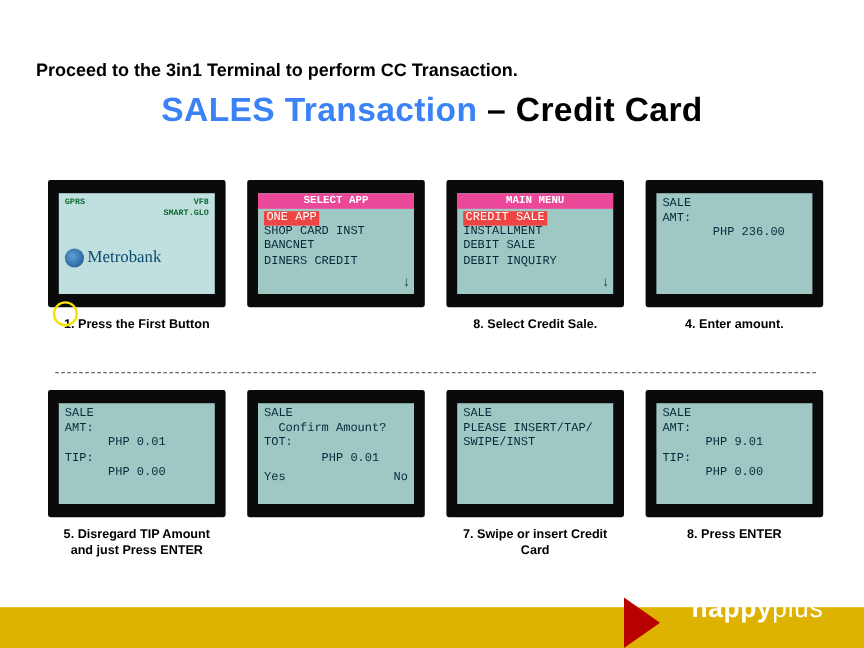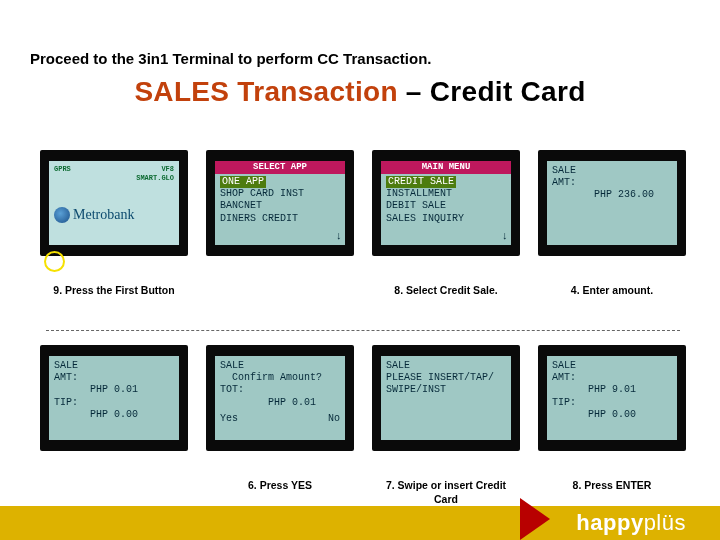--- a/index.html
+++ b/index.html
@@ -1,42 +1,42 @@
 <!DOCTYPE html>
 <html><head>
 <meta charset="utf-8">
 <style>
   * { box-sizing: border-box; margin: 0; padding: 0; }
   html, body { width: 720px; height: 540px; font-family: Arial, Helvetica, sans-serif; background: #fff; overflow: hidden; }
   .page { position: relative; width: 720px; height: 540px; }
   .instr { position: absolute; left: 30px; top: 30px; font-size: 15px; font-weight: 700; color: #000; margin-top: 20px; }
   .title { position: absolute; left: 0; right: 0; top: 76px; text-align: center; font-size: 28px; font-weight: 700; font-family: "Arial Black", Arial, sans-serif; letter-spacing: .3px; }
-  .title .red { color: #c2410c; }
+  .title .red { color: #3b82f6; }
   .title .blk { color: #000; }
   .grid { position: absolute; left: 46px; top: 150px; width: 634px; }
   .row { display: flex; justify-content: space-between; gap: 14px; }
-  .cell { width: 136px; display: flex; flex-direction: column; align-items: center; gap: 20px; }
+  .cell { width: 136px; display: flex; flex-direction: column; align-items: center; }
   .screen { width: 148px; height: 106px; background: #0a0a0a; border-radius: 2px; display: flex; align-items: center; justify-content: center; }
   .lcd { width: 130px; height: 84px; background: #9fc8c4; position: relative; font-family: "Courier New", monospace; font-size: 10px; color: #062a3a; padding: 4px 5px; line-height: 1.22; overflow: hidden; }
-  .lcd .hdr { background: #be185d; color: #fff; font-weight: 700; font-size: 9px; text-align: center; padding: 1px 0; margin: -4px -5px 2px -5px; }
-  .lcd .hl { background: #4d7c0f; color: #fff; padding: 0 2px; display: inline-block; }
+  .lcd .hdr { background: #ec4899; color: #fff; font-weight: 700; font-size: 9px; text-align: center; padding: 1px 0; margin: -4px -5px 2px -5px; }
+  .lcd .hl { background: #ef4444; color: #fff; padding: 0 2px; display: inline-block; }
   .lcd .arrow { position: absolute; right: 3px; bottom: 2px; font-size: 11px; }
   .lcd .yn { position: absolute; bottom: 15px; left: 5px; right: 5px; display: flex; justify-content: space-between; font-size: 10px; }
   .lcd.mb { background: #bfe0df; display:flex; flex-direction:column; }
   .mb-top { display:flex; justify-content:space-between; font-size:7px; color:#0e6b33; font-weight:700; }
   .mb-logo { flex:1; display:flex; align-items:center; gap:3px; padding-top:6px; }
   .mb-logo .circ { width:16px; height:16px; border-radius:50%; background:radial-gradient(circle at 40% 40%, #5aa0d6, #1a4f88); }
   .mb-logo .txt { font-family: Georgia, serif; font-size:14px; color:#0c4a6e; }
   .cap { margin-top: 8px; text-align: center; font-size: 10.5px; font-weight: 700; color: #000; line-height: 1.3; min-height: 28px; }
   .circle { position: absolute; left: 44px; top: 251px; width: 21px; height: 21px; border: 2px solid #f6e100; border-radius: 50%; pointer-events: none; }
   hr.dash { border: none; border-top: 1px dashed #666; margin: 18px 0 14px 0; }
   .footer { position: absolute; left: 0; bottom: 0; width: 720px; height: 42px; }
   .ft-bar { position: absolute; left: 0; bottom: 0; width: 720px; height: 34px; background: #ddb200; }
   .ft-tri { position: absolute; right: 170px; bottom: 0; width: 0; height: 0; border-top: 21px solid transparent; border-bottom: 21px solid transparent; border-left: 30px solid #b80000; }
-  .ft-logo { position: absolute; right: 34px; bottom: 4px; font-family: Arial, sans-serif; font-size: 22px; font-weight: 700; color: #fff; letter-spacing: .5px; display:flex; align-items:baseline; }
+  .ft-logo { position: absolute; right: 34px; bottom: 20px; font-family: Arial, sans-serif; font-size: 22px; font-weight: 700; color: #fff; letter-spacing: .5px; display:flex; align-items:baseline; }
   .ft-logo .light { font-weight: 400; margin-top: 20px; }
   .lcd div { white-space: pre; }
 </style>
 </head>
 <body>
 
 <div class="page">
   <div class="instr">Proceed to the 3in1 Terminal to perform CC Transaction.</div>
 
   <div class="title">
@@ -53,21 +53,21 @@
               <span>GPRS</span>
               <span style="text-align:right">VF8
 SMART.GLO</span>
             </div>
             <div class="mb-logo">
               <div class="circ"></div>
               <div class="txt">Metrobank</div>
             </div>
           </div>
         </div>
-        <div class="cap">9. Press the First Button</div>
+        <div class="cap">1. Press the First Button</div>
       </div>
 
       <div class="cell">
         <div class="screen">
           <div class="lcd">
             <div class="hdr">SELECT APP</div>
             <div><span class="hl">ONE APP</span></div>
             <div>SHOP CARD INST</div>
             <div>BANCNET</div>
             <div>DINERS CREDIT</div>
@@ -76,21 +76,21 @@
         </div>
       </div>
 
       <div class="cell">
         <div class="screen">
           <div class="lcd">
             <div class="hdr">MAIN MENU</div>
             <div><span class="hl">CREDIT SALE</span></div>
             <div>INSTALLMENT</div>
             <div>DEBIT SALE</div>
-            <div>SALES INQUIRY</div>
+            <div>DEBIT INQUIRY</div>
             <div class="arrow">↓</div>
           </div>
         </div>
         <div class="cap">8. Select Credit Sale.</div>
       </div>
 
       <div class="cell">
         <div class="screen">
           <div class="lcd">
             <div>SALE</div>
@@ -111,37 +111,37 @@
       <div class="cell">
         <div class="screen">
           <div class="lcd">
             <div>SALE</div>
             <div>AMT:</div>
             <div>      PHP 0.01</div>
             <div>TIP:</div>
             <div>      PHP 0.00</div>
           </div>
         </div>
+        <div class="cap">5. Disregard TIP Amount and just Press ENTER</div>
       </div>
 
       <div class="cell">
         <div class="screen">
           <div class="lcd">
             <div>SALE</div>
             <div>  Confirm Amount?</div>
             <div></div>
             <div>TOT:</div>
             <div>        PHP 0.01</div>
             <div class="yn">
               <span>Yes</span>
               <span>No</span>
             </div>
           </div>
         </div>
-        <div class="cap">6. Press YES</div>
       </div>
 
       <div class="cell">
         <div class="screen">
           <div class="lcd">
             <div>SALE</div>
             <div></div>
             <div></div>
             <div>PLEASE INSERT/TAP/</div>
             <div>SWIPE/INST</div>

